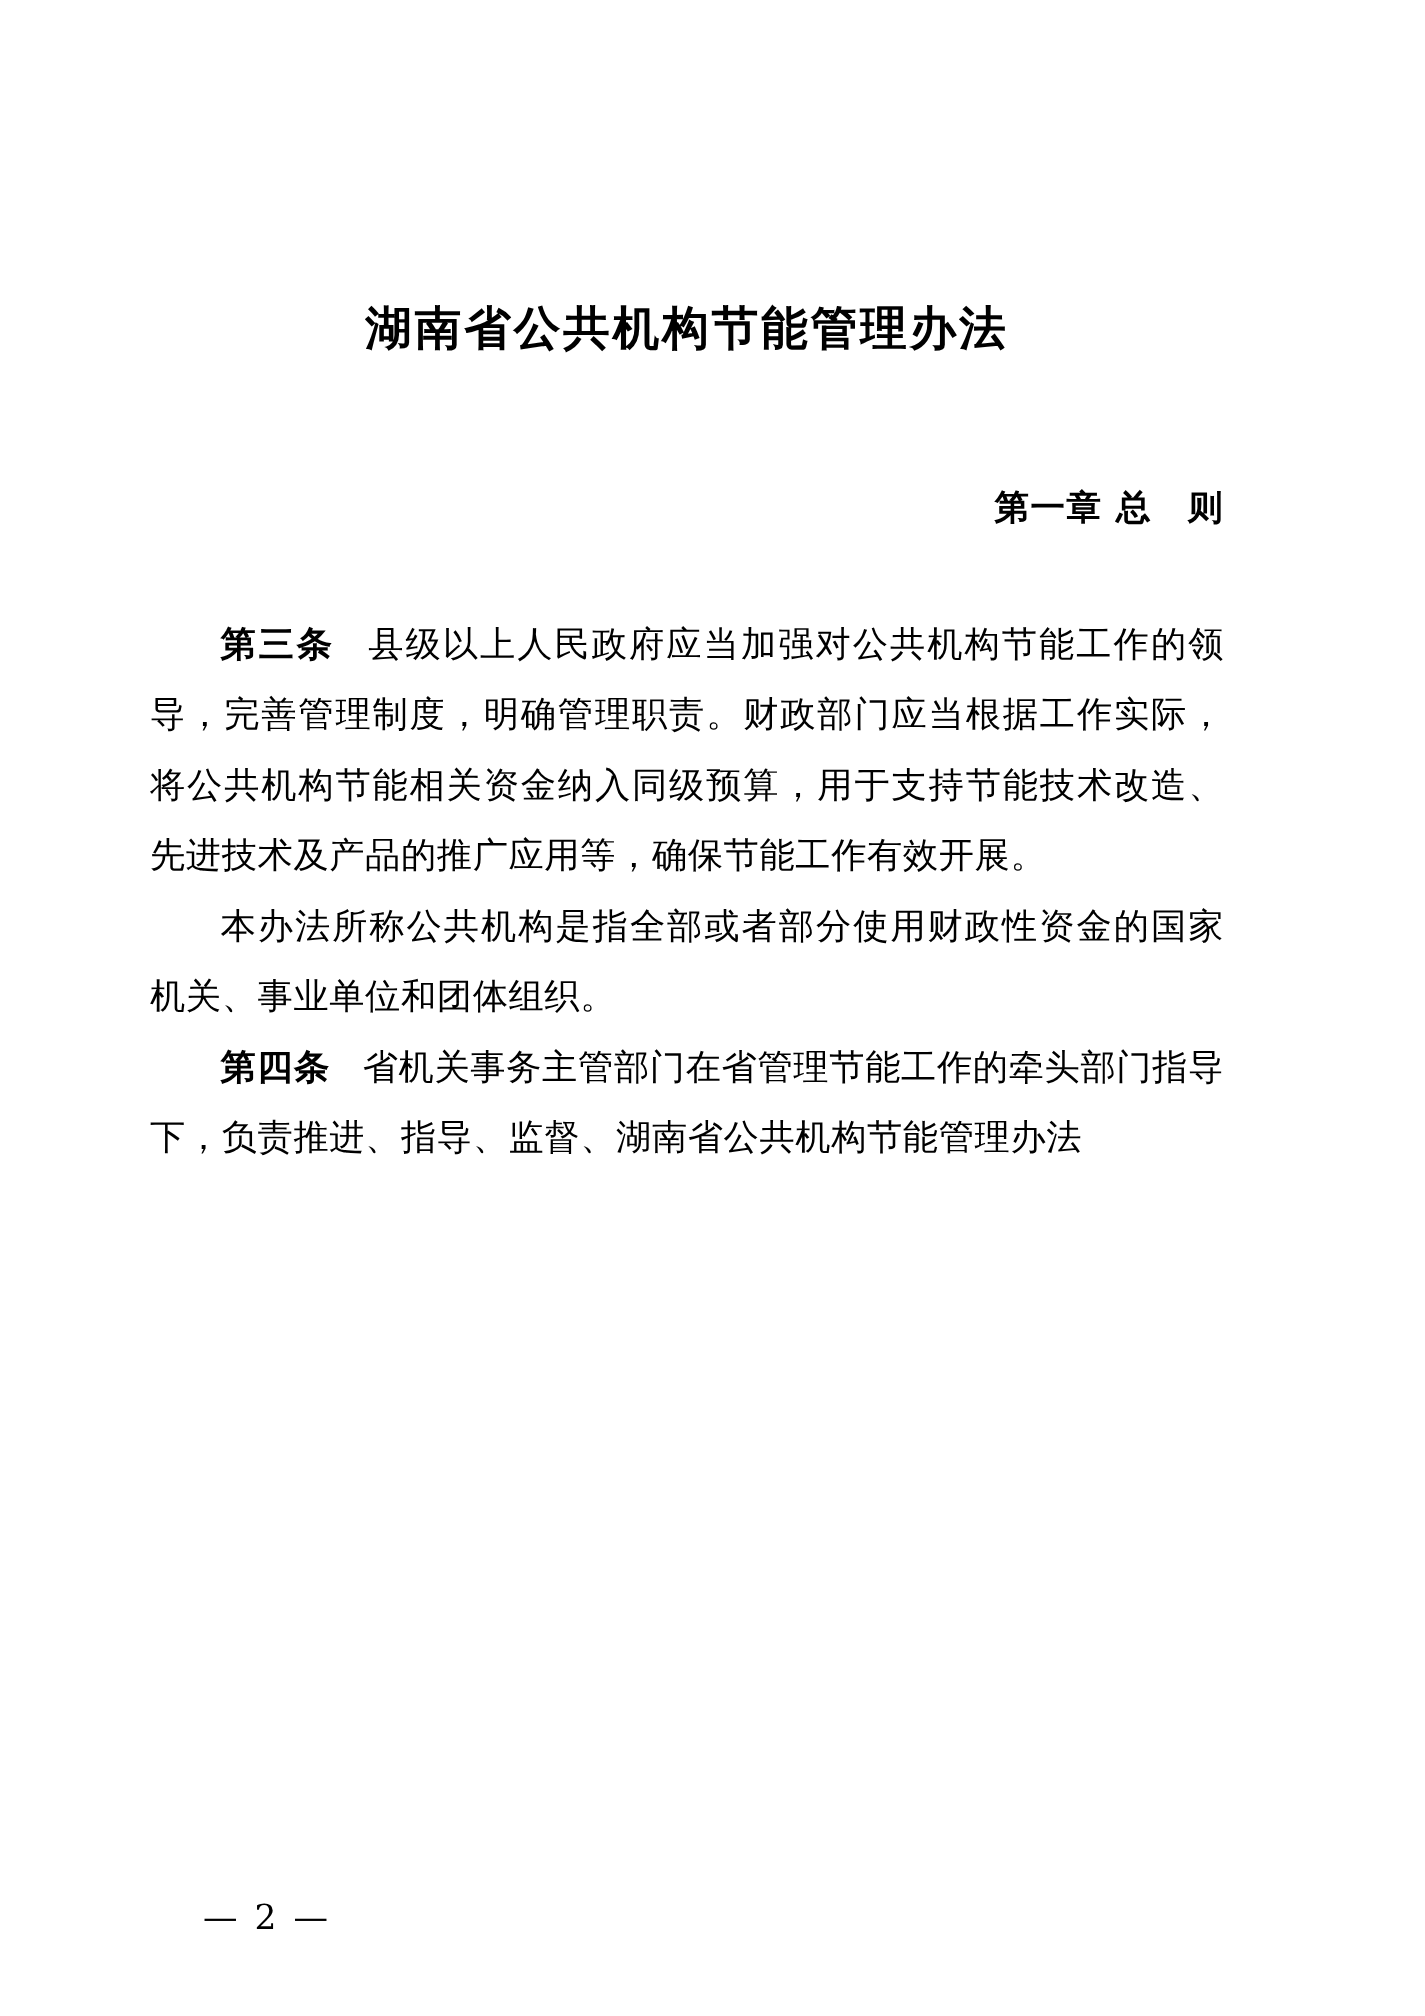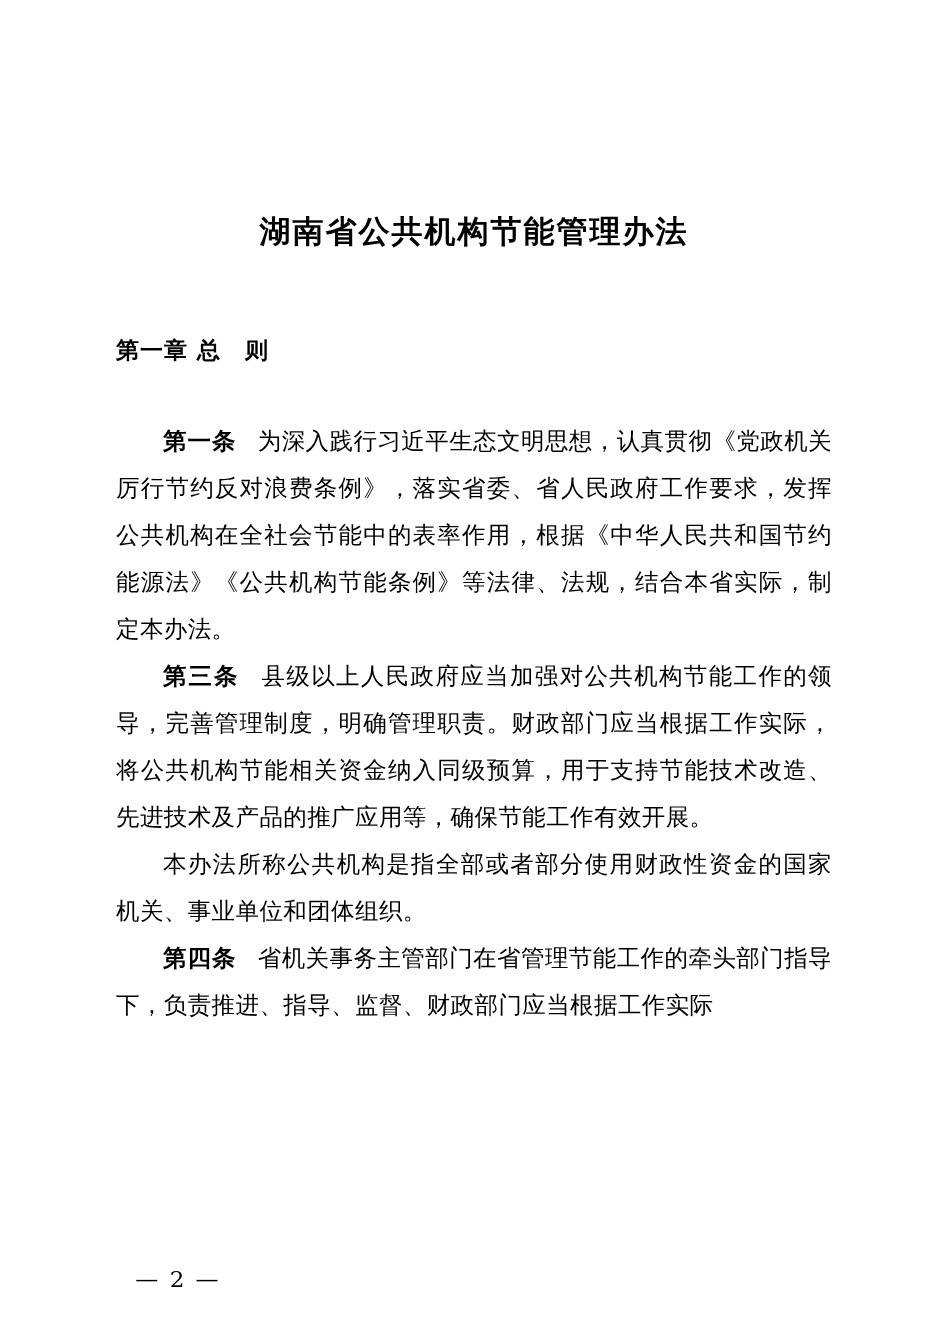--- a/index.html
+++ b/index.html
@@ -12,36 +12,35 @@
     width: 950px;
     height: 1344px;
     background: #ffffff;
     margin: 0 auto;
     font-family: "DejaVu Serif", "Liberation Serif", serif;
     color: #000000;
     overflow: hidden;
   }
   .content {
     position: absolute;
-    left: 116px;
+    left: 100px;
     top: 0;
     width: 716px;
-    margin-top: 12px;
   }
   .doc-title {
     margin-top: 198px;
     text-align: center;
     font-size: 31px;
     font-weight: bold;
     letter-spacing: 2px;
     line-height: 1.4;
   }
   .chapter-title {
     margin-top: 82px;
-    text-align: left;
+    text-align: right;
     font-size: 23px;
     font-weight: bold;
     letter-spacing: 1px;
   }
   .body-block {
     margin-top: 52px;
   }
   p.para {
     margin: 0;
     font-size: 23.5px;
@@ -79,35 +78,32 @@
 
 <div class="page">
   <div class="content">
 
     <div class="doc-title">湖南省公共机构节能管理办法</div>
 
     <div class="chapter-title">第一章 总　则</div>
 
     <div class="body-block">
 
-      <p class="para">
-        <span class="art-label">第一条</span><span class="gap"></span><span>为深入践行习近平生态文明思想，认真贯彻《党政机关厉行节约反对浪费条例》，落实省委、省人民政府工作要求，发挥公共机构在全社会节能中的表率作用，根据《中华人民共和国节约能源法》《公共机构节能条例》等法律、法规，结合本省实际，制定本办法。</span>
-      </p>
 
 
       <p class="para">
         <span class="art-label">第三条</span><span class="gap"></span><span>县级以上人民政府应当加强对公共机构节能工作的领导，完善管理制度，明确管理职责。财政部门应当根据工作实际，将公共机构节能相关资金纳入同级预算，用于支持节能技术改造、先进技术及产品的推广应用等，确保节能工作有效开展。</span>
       </p>
 
       <p class="para">
         <span>本办法所称公共机构是指全部或者部分使用财政性资金的国家机关、事业单位和团体组织。</span>
       </p>
 
       <p class="para">
-        <span class="art-label">第四条</span><span class="gap"></span><span>省机关事务主管部门在省管理节能工作的牵头部门指导下，负责推进、指导、监督、财政部门应当根据工作实际</span>
+        <span class="art-label">第四条</span><span class="gap"></span><span>省机关事务主管部门在省管理节能工作的牵头部门指导下，负责推进、指导、监督、湖南省公共机构节能管理办法</span>
       </p>
 
     </div>
   </div>
 
   <div class="page-number">
     <span class="pn-inner">— 2 —</span>
   </div>
 </div>
 

